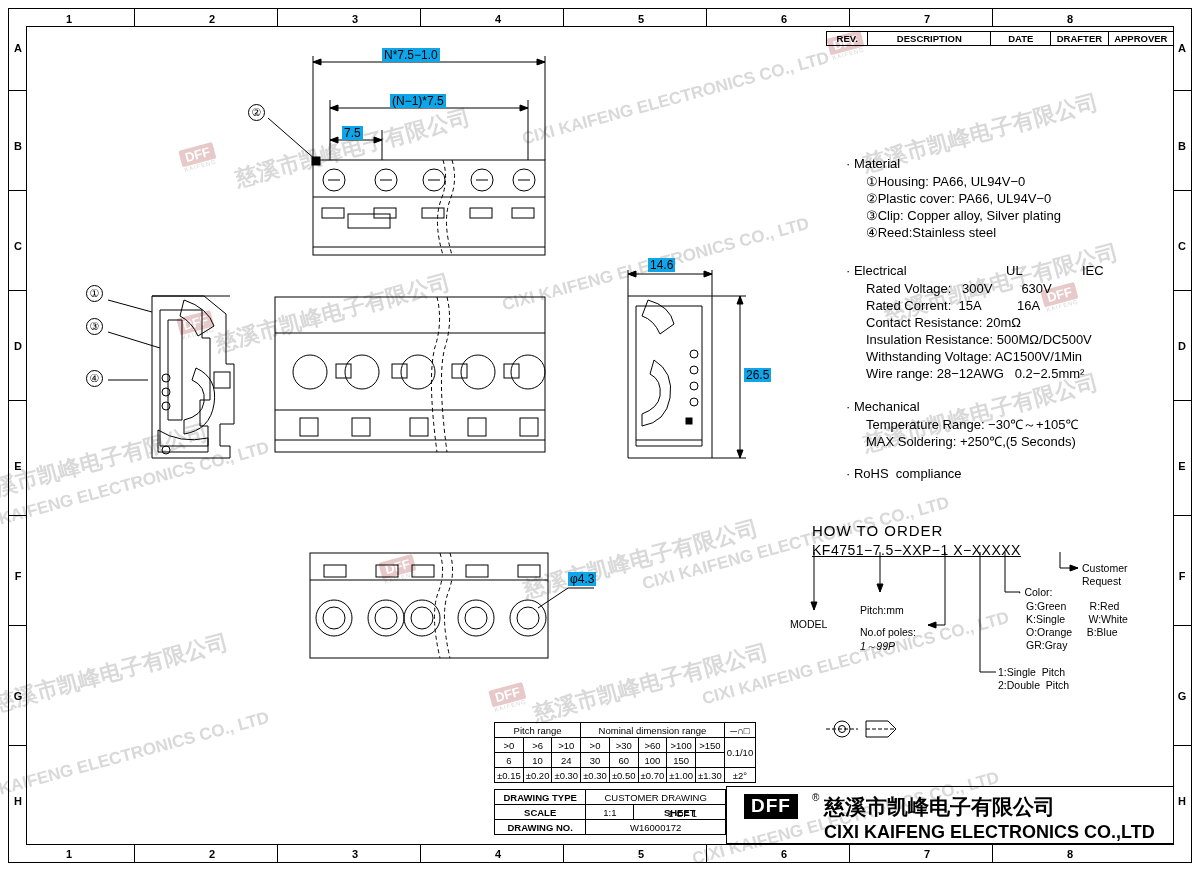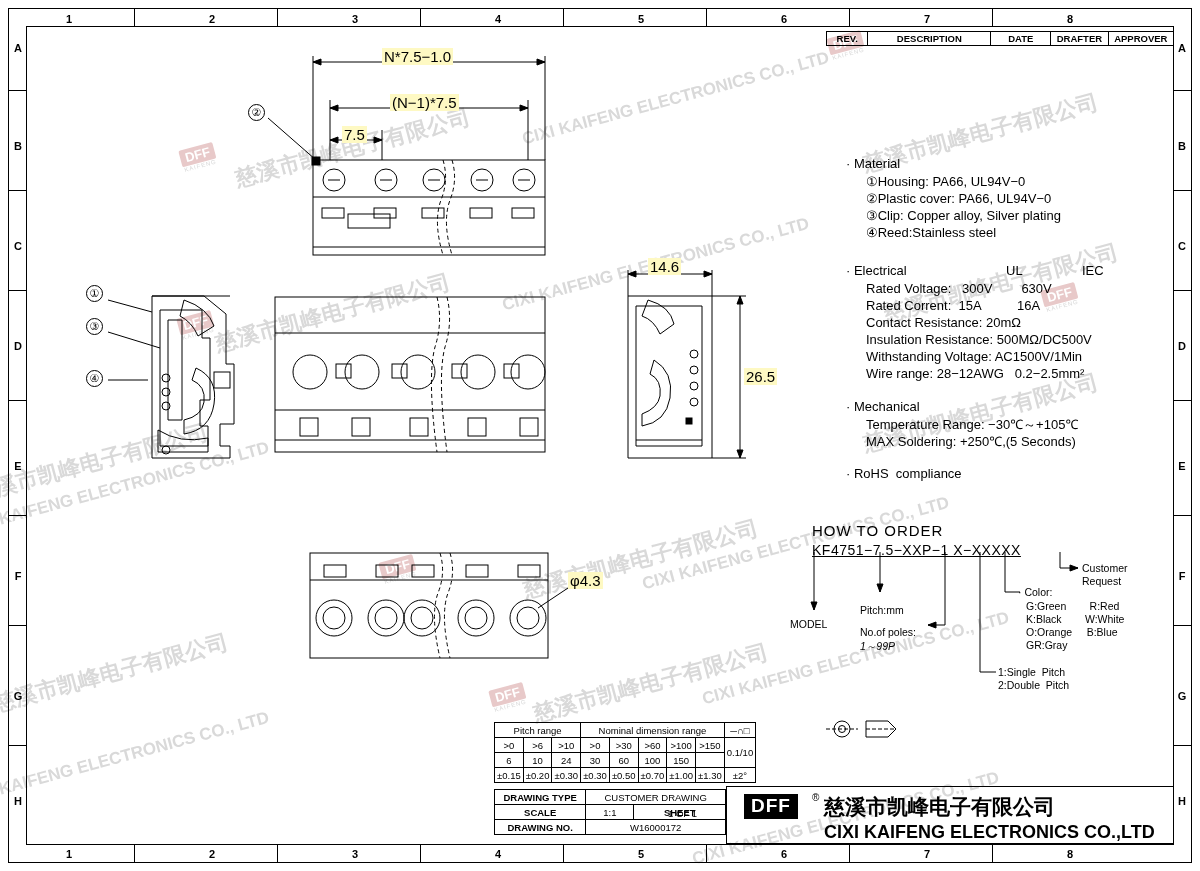--- a/index.html
+++ b/index.html
@@ -9,21 +9,21 @@
   
   .frame-outer{position:absolute;left:8px;top:8px;width:1184px;height:855px;border:1.5px solid #000;box-sizing:border-box;}
   .frame-inner{position:absolute;left:26px;top:26px;width:1148px;height:819px;border:1.2px solid #000;box-sizing:border-box;}
 
   .zone{position:absolute;font-size:11px;font-weight:bold;text-align:center;}
   .tickv{position:absolute;width:1px;background:#000;}
   .tickh{position:absolute;height:1px;background:#000;}
 
   
   .lbl{position:absolute;font-size:11.5px;white-space:nowrap;}
-  .dim{position:absolute;font-size:15px;white-space:nowrap;background:#fef9c3;padding:0 2px;}
+  .dim{position:absolute;font-size:12px;white-space:nowrap;background:#0ea5e9;padding:0 2px;}
   .rect{position:absolute;border:1px solid #000;box-sizing:border-box;}
   .balloon{position:absolute;width:17px;height:17px;border:1px solid #000;border-radius:50%;font-size:11px;line-height:15px;text-align:center;box-sizing:border-box;background:#fff;}
 
   
   .wm{position:absolute;color:#d9d9d9;font-weight:bold;white-space:nowrap;transform:rotate(-15deg);transform-origin:left top;pointer-events:none;}
   .wm-cn{font-size:22px;}
   .wm-en{font-size:17px;}
   .wm-badge{position:absolute;transform:rotate(-15deg);transform-origin:left top;pointer-events:none;}
   .wm-badge .b1{background:#e8c9c9;color:#fff;font-size:13px;font-weight:bold;padding:1px 5px;border-radius:2px;}
   .wm-badge .b2{display:block;font-size:6px;color:#d8d8d8;text-align:center;letter-spacing:1px;}
@@ -398,21 +398,21 @@
     <div class="ordtxt" style="left:790px;top:618px;">MODEL</div>
     <div class="ordtxt" style="left:860px;top:604px;">Pitch:mm</div>
     <div class="ordtxt" style="left:860px;top:626px;">No.of poles:</div>
     <div class="ordtxt" style="left:860px;top:640px;font-style:italic;">1～99P</div>
     <div class="ordtxt" style="left:998px;top:666px;">1:Single  Pitch
 2:Double  Pitch</div>
     <div class="ordtxt" style="left:1082px;top:562px;">Customer
 Request</div>
     <div class="ordtxt" style="left:1018px;top:586px;">· Color:</div>
     <div class="ordtxt" style="left:1026px;top:600px;">G:Green        R:Red</div>
-    <div class="ordtxt" style="left:1026px;top:613px;">K:Black        W:White</div>
+    <div class="ordtxt" style="left:1026px;top:613px;">K:Single        W:White</div>
     <div class="ordtxt" style="left:1026px;top:626px;">O:Orange     B:Blue</div>
     <div class="ordtxt" style="left:1026px;top:639px;">GR:Gray</div>
   </div>
 
   <table class="btbl" style="left:494px;top:722px;width:232px;">
     <tbody>
         <tr>
       <td colspan="3" style="width:72px;border-radius:7px;">Pitch range</td>
       <td colspan="5" style="width:120px;">Nominal  dimension  range</td>
       <td style="width:40px;">─∩□</td>

